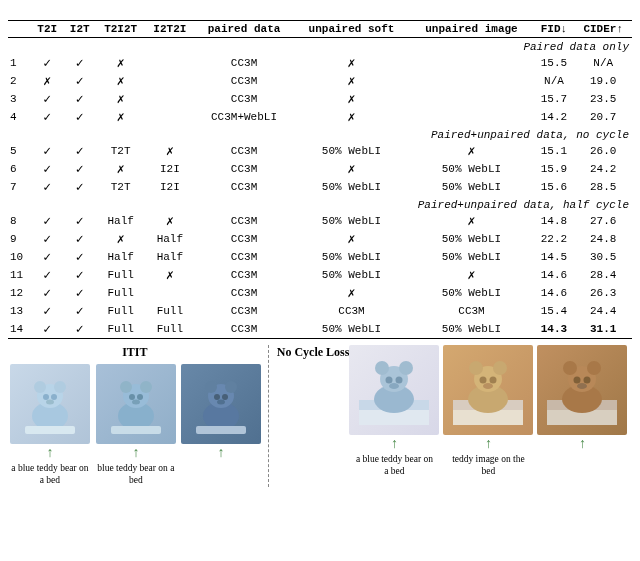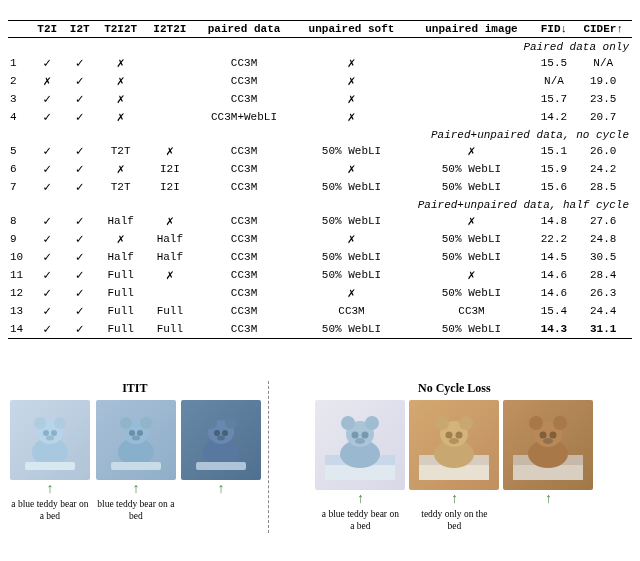--- a/index.html
+++ b/index.html
@@ -44,32 +44,30 @@
       padding-bottom: 1px;
     }
     .last-row td {
       border-bottom: 1.5px solid #000;
     }
     .images-section {
       display: flex;
       flex-direction: row;
       padding: 6px 8px 4px 8px;
       gap: 0px;
-      margin-top: 36px;
     }
     .itit-section {
       display: flex;
       flex-direction: column;
       flex: 1;
       border-right: 1px dashed #888;
       padding-right: 6px;
     }
     .nocycle-section {
       display: flex;
-      flex-direction: column;
       flex: 1.4;
       padding-left: 8px;
     }
     .section-title {
       font-size: 12px;
       font-weight: bold;
       text-align: center;
       margin-bottom: 4px;
     }
     .images-row {
@@ -424,21 +422,21 @@
             <ellipse cx="35" cy="44" rx="20" ry="14" fill="#c8a870"></ellipse>
             <ellipse cx="35" cy="24" rx="14" ry="13" fill="#d4b478"></ellipse>
             <circle cx="23" cy="13" r="7" fill="#c8a870"></circle>
             <circle cx="47" cy="13" r="7" fill="#c8a870"></circle>
             <circle cx="30" cy="25" r="3.5" fill="#a08050"></circle>
             <circle cx="40" cy="25" r="3.5" fill="#a08050"></circle>
             <ellipse cx="35" cy="31" rx="5" ry="3" fill="#b89060"></ellipse>
           </svg>
         </div>
         <div class="arrow-up">↑</div>
-        <div class="caption">teddy only on the bed</div>
+        <div class="caption">teddy image on the bed</div>
       </div>
 
       <div class="img-item nocycle-images">
         <div class="img-box bear-brown" style="width:90px;height:90px;">
           <svg style="width:70px;height:70px;" viewBox="0 0 70 70">
             <rect x="0" y="50" width="70" height="20" fill="#d8cfc0"></rect>
             <rect x="0" y="45" width="70" height="10" fill="#c8b8a8"></rect>
             <ellipse cx="35" cy="44" rx="20" ry="14" fill="#a87848"></ellipse>
             <ellipse cx="35" cy="24" rx="14" ry="13" fill="#b88858"></ellipse>
             <circle cx="23" cy="13" r="7" fill="#a87848"></circle>

